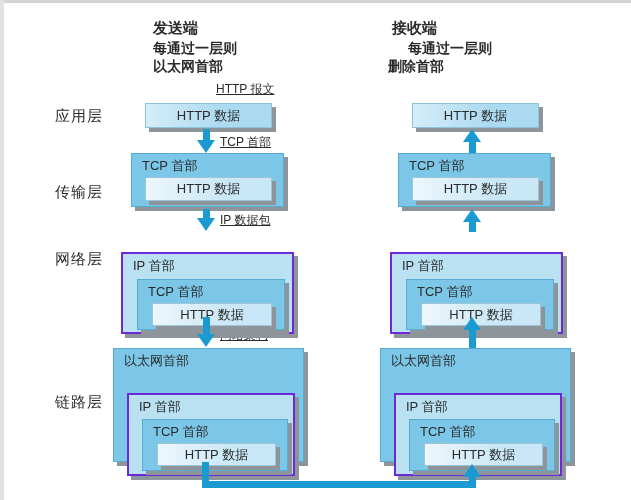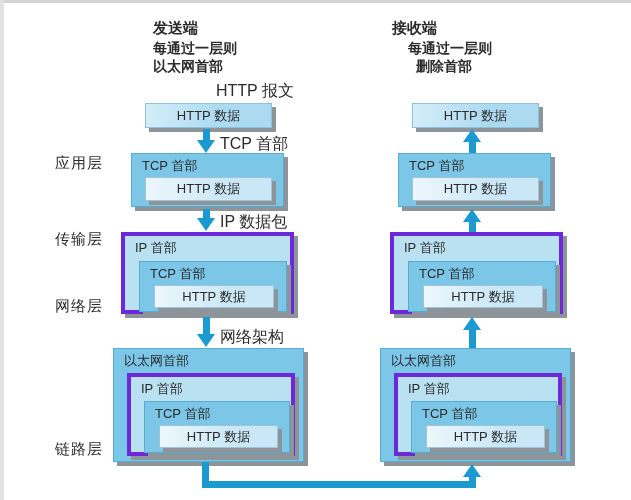--- a/index.html
+++ b/index.html
@@ -15,25 +15,25 @@
   }
   html,body{margin:0;padding:0;background:#fff;}
   .canvas{
     position:relative;width:631px;height:500px;background:#fff;overflow:hidden;
     font-family:"Liberation Sans","DejaVu Sans",sans-serif;color:var(--text);
   }
   .edge-top{position:absolute;left:0;top:0;width:631px;height:3px;background:#d4d4d4;}
   .edge-left{position:absolute;left:0;top:0;width:4px;height:500px;background:#e2e2e2;}
   .hdr-title{position:absolute;font-size:15px;font-weight:bold;white-space:nowrap;}
   .hdr-sub{position:absolute;font-size:14px;white-space:nowrap;font-weight:bold;}
-  .layer-label{position:absolute;left:55px;font-size:15px;letter-spacing:1px;white-space:nowrap;margin-top:47px;}
-  .ann{position:absolute;font-size:16px;white-space:nowrap;}
+  .layer-label{position:absolute;left:55px;font-size:15px;letter-spacing:1px;white-space:nowrap;}
+  .ann{position:absolute;font-size:12px;white-space:nowrap;text-decoration:underline;}
   .box{position:absolute;box-sizing:border-box;box-shadow:4px 4px 0 var(--shadow-gray);}
   .box.medium{background:var(--medium-blue);border:1px solid #57ACD2;}
-  .box.light{background:var(--light-blue);border:4px solid #6d28d9;}
+  .box.light{background:var(--light-blue);border:2px solid #6d28d9;margin-top:20px;}
   .box.pale{background:linear-gradient(90deg,var(--pale-from) 0%,var(--pale-to) 65%);border:1px solid #9EC5D6;}
   .box.app{background:linear-gradient(90deg,var(--app-from) 0%,var(--app-to) 60%);border:1px solid #8FC2DB;}
   .lbl{position:absolute;top:3px;left:10px;font-size:13px;white-space:nowrap;border-radius:8px;}
   .lbl.center{inset:0;top:0;left:0;display:flex;align-items:center;justify-content:center;}
   .stem{position:absolute;width:7px;background:var(--arrow-blue);}
   .head-down{position:absolute;width:0;height:0;border-left:9px solid transparent;border-right:9px solid transparent;border-top:13px solid var(--arrow-blue);}
   .head-up{position:absolute;width:0;height:0;border-left:9px solid transparent;border-right:9px solid transparent;border-bottom:13px solid var(--arrow-blue);}
   .conn{position:absolute;background:var(--arrow-blue);}
 </style>
 </head>
@@ -41,21 +41,21 @@
 
 <div class="canvas">
   <div class="edge-top"></div>
   <div class="edge-left"></div>
 
   <div class="hdr-title" style="left:153px;top:19px">发送端</div>
   <div class="hdr-sub" style="left:153px;top:40px">每通过一层则</div>
   <div class="hdr-sub" style="left:153px;top:58px">以太网首部</div>
   <div class="hdr-title" style="left:392px;top:19px">接收端</div>
   <div class="hdr-sub" style="left:408px;top:40px">每通过一层则</div>
-  <div class="hdr-sub" style="left:416px;top:58px">删除首部</div>
+  <div class="hdr-sub" style="left:388px;top:58px">删除首部</div>
 
   <div class="layer-label" style="top:107px">应用层</div>
   <div class="layer-label" style="top:183px">传输层</div>
   <div class="layer-label" style="top:250px">网络层</div>
   <div class="layer-label" style="top:393px">链路层</div>
 
   <div class="ann" style="left:216px;top:81px">HTTP 报文</div>
   <div class="ann" style="left:220px;top:134px">TCP 首部</div>
   <div class="ann" style="left:220px;top:212px">IP 数据包</div>
   <div class="ann" style="left:220px;top:327px">网络架构</div>

